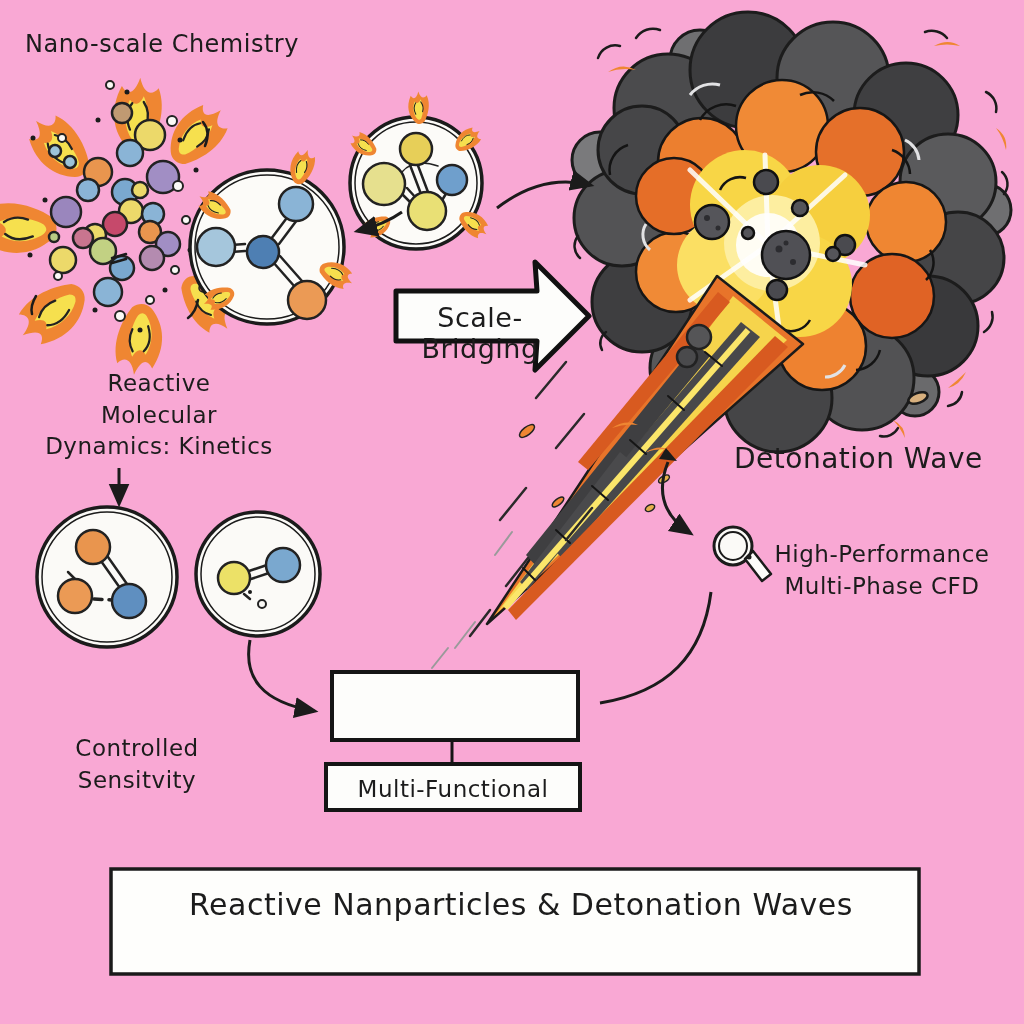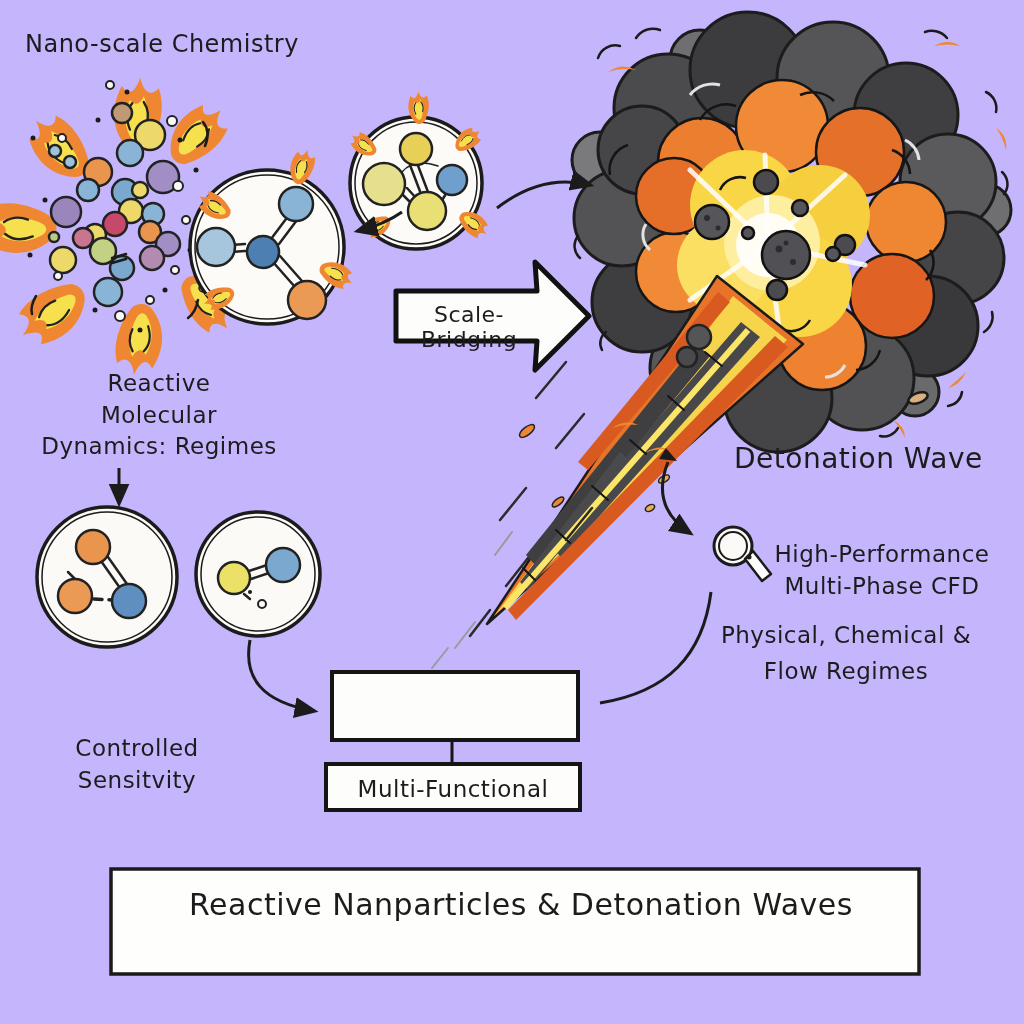--- a/index.html
+++ b/index.html
@@ -1,21 +1,21 @@
 <!DOCTYPE html>
 <html><head>
 <meta charset="utf-8">
 <style>
   html,body{margin:0;padding:0;background:#e9e7e3;}
-  .stage{position:relative;width:1024px;height:1024px;background:#c4b5fd;
+  .stage{position:relative;width:1024px;height:1024px;background:#f9a8d4;
          font-family:"DejaVu Sans",sans-serif;overflow:hidden;}
   .stage svg{position:absolute;left:0;top:0;}
   .lbl{position:absolute;white-space:pre-line;color:#1c1c1c;letter-spacing:0.5px;}
   #t-nano{left:25px;top:30px;font-size:24px;}
-  #t-sb{left:387px;top:302px;width:164px;font-size:22px;text-align:center;}
+  #t-sb{left:398px;top:302px;width:164px;font-size:27px;text-align:center;}
   #t-rmd{left:28px;top:368px;width:262px;font-size:23px;line-height:1.38;text-align:center;}
   #t-det{left:706px;top:442px;font-size:28px;margin-left:28px;}
   #t-cfd{left:766px;top:538px;width:232px;font-size:23px;line-height:1.4;text-align:center;}
   #t-reg{left:712px;top:618px;width:268px;font-size:23px;line-height:1.55;text-align:center;}
   #t-ctrl{left:48px;top:688px;width:178px;font-size:23px;line-height:1.4;text-align:center;margin-top:44px;}
   #t-em{left:332px;top:681px;width:246px;font-size:23px;line-height:1.3;text-align:center;}
   #t-mf{left:326px;top:776px;width:254px;font-size:23px;text-align:center;}
   #t-banner{left:112px;top:887px;width:818px;font-size:30px;text-align:center;}
 </style>
 </head>
@@ -371,23 +371,21 @@
 
   <g>
     <rect x="111" y="869" width="808" height="105" fill="#fefefc" stroke="#1a1a1a" stroke-width="3.5"></rect>
   </g>
 </svg>
 
   <div class="lbl" id="t-nano">Nano-scale Chemistry</div>
   <div class="lbl" id="t-sb">Scale-Bridging</div>
   <div class="lbl" id="t-rmd">Reactive
 Molecular
-Dynamics: Regimes</div>
+Dynamics: Kinetics</div>
   <div class="lbl" id="t-det">Detonation Wave</div>
   <div class="lbl" id="t-cfd">High-Performance
 Multi-Phase CFD</div>
-  <div class="lbl" id="t-reg">Physical, Chemical &amp;
-Flow Regimes</div>
   <div class="lbl" id="t-ctrl">Controlled
 Sensitvity</div>
   <div class="lbl" id="t-mf">Multi-Functional</div>
   <div class="lbl" id="t-banner">Reactive Nanparticles &amp; Detonation Waves</div>
 </div>
 
 </body></html>

